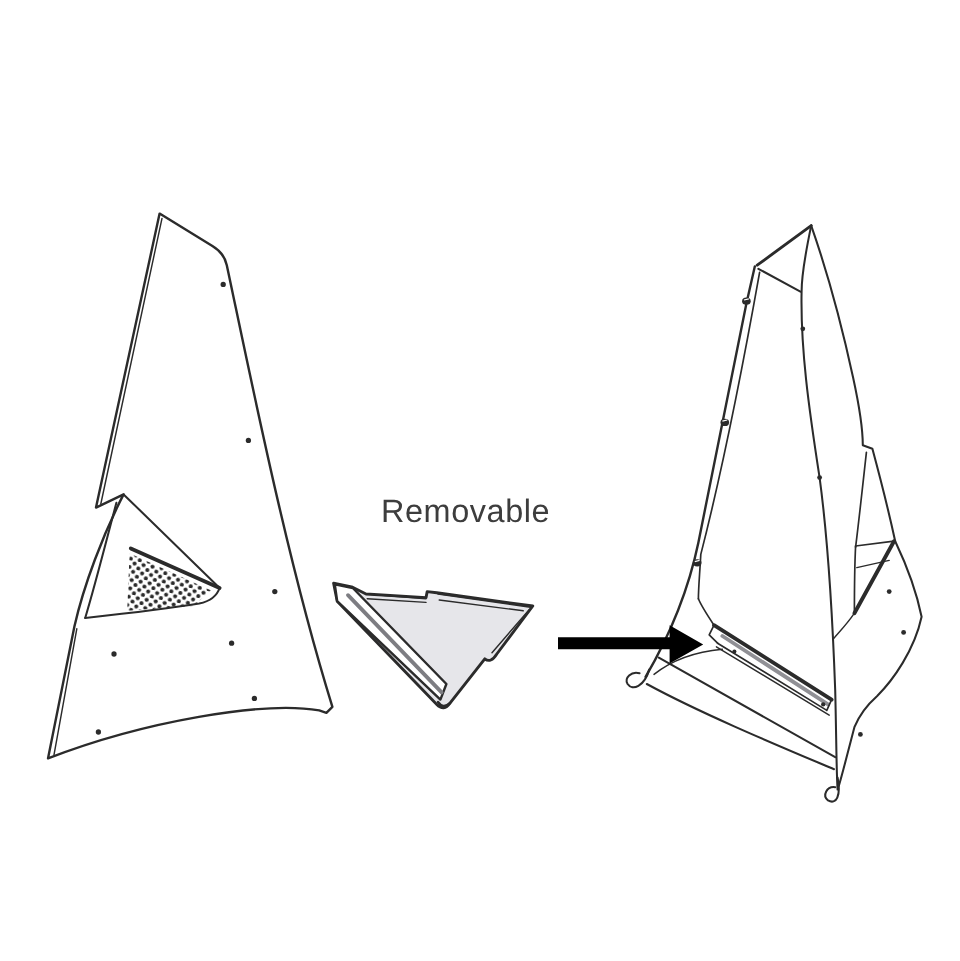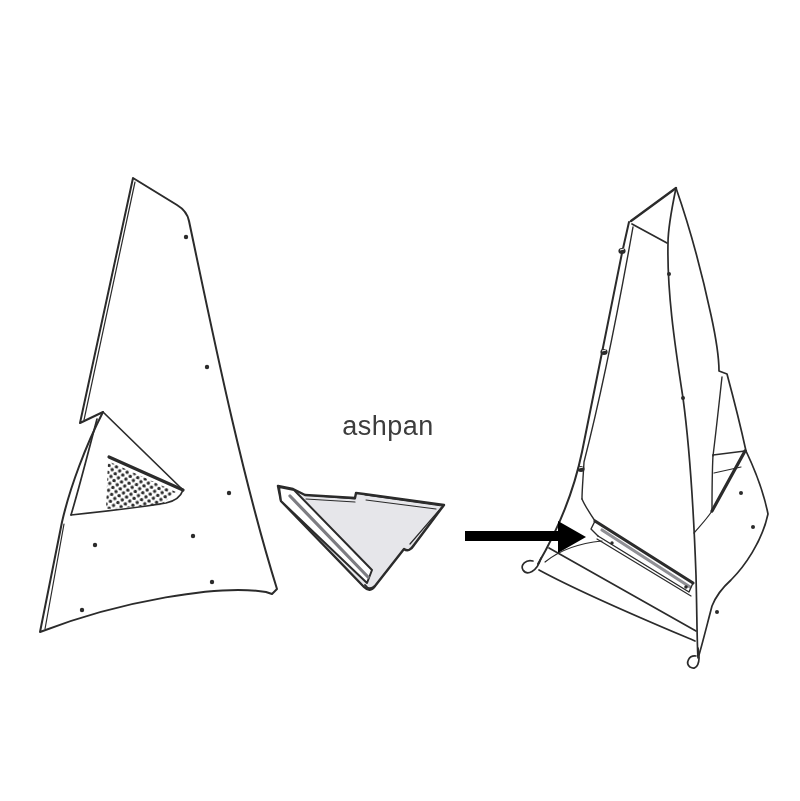--- a/index.html
+++ b/index.html
@@ -112,14 +112,14 @@
       <circle class="dot" cx="612" cy="543" r="1.7"></circle>
       <circle class="dot" cx="686" cy="587" r="1.8"></circle>
       <circle class="dot" cx="717" cy="612" r="2"></circle>
     </g>
   </g>
 
   <path class="arrowfill" d="M465,531 L558,531 L558,521 L586,537 L558,553 L558,541 L465,541 Z"></path>
 </svg>
 
 <div class="annotation">
-  <span>ashpan</span>
+  <span>Removable</span>
 </div>
 
 </body></html>

